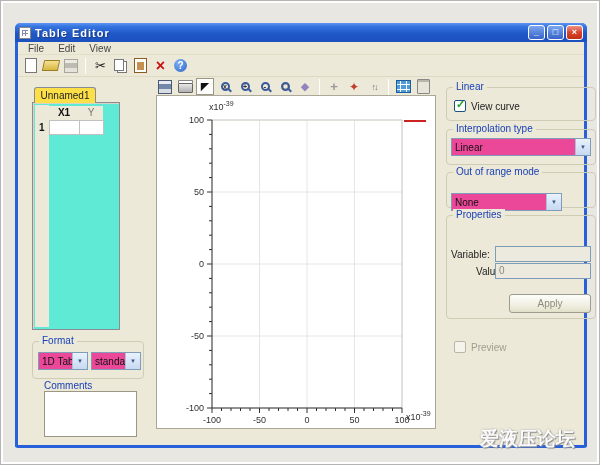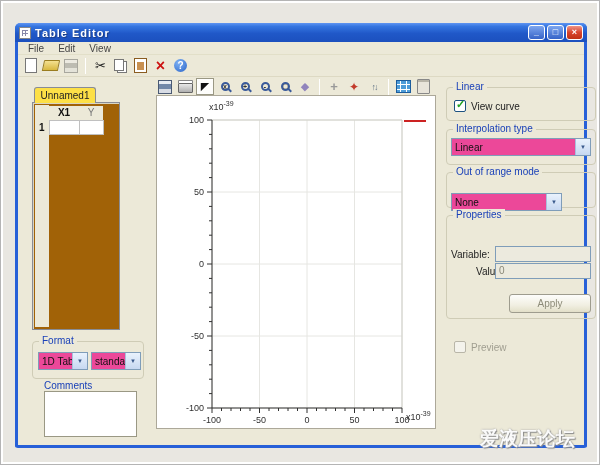--- a/index.html
+++ b/index.html
@@ -66,21 +66,21 @@
   .t-copychart::before { content:""; width:13px; height:11px; background:#4e9cd8; border:1px solid #1c5c9c;
       background-image:linear-gradient(#fff 1px,transparent 1px),linear-gradient(90deg,#fff 1px,transparent 1px);
       background-size:6px 5px; background-position:3px 3px; }
   .t-clip::before { content:""; width:11px; height:13px; background:#e8e4da; border:1px solid #888;
       box-shadow:inset 0 2px 0 #b8b4a8; border-radius:1px; }
 
   
   .tab { position:absolute; left:16px; top:64px; width:62px; height:16px; background:#fde047;
          border:1px solid #898c95; border-bottom:none; border-radius:3px 3px 0 0; font-size:10px;
          display:flex; align-items:center; justify-content:center; color:#222; z-index:2; }
-  .data-panel { position:absolute; left:14px; top:79px; width:88px; height:228px; background:#a16207;
+  .data-panel { position:absolute; left:14px; top:79px; width:88px; height:228px; background:#5eead4;
                 border:1px solid #898c95; box-shadow:inset 1px 1px 0 #d8d5c4; }
   .rowhdr-strip { position:absolute; left:2px; top:2px; bottom:2px; width:14px; background:#ece9d8; }
   .grid { position:absolute; left:2px; top:3px; font-size:10px; }
   .grid table { border-collapse:collapse; }
   .grid th,.grid td { border:1px solid #c0c0c0; height:14px; text-align:center; vertical-align:middle; font-size:10px; }
   .grid th.corner,{ }
   .grid .hx { width:30px; background:#ece9d8; font-weight:bold; color:#111; border:none; }
   .grid .hy { width:24px; background:#ece9d8; font-weight:normal; color:#777; border:none; }
   .grid .corner { width:14px; background:#ece9d8; border:none; }
   .grid .rh { background:#ece9d8; font-weight:bold; color:#111; border:none; }

